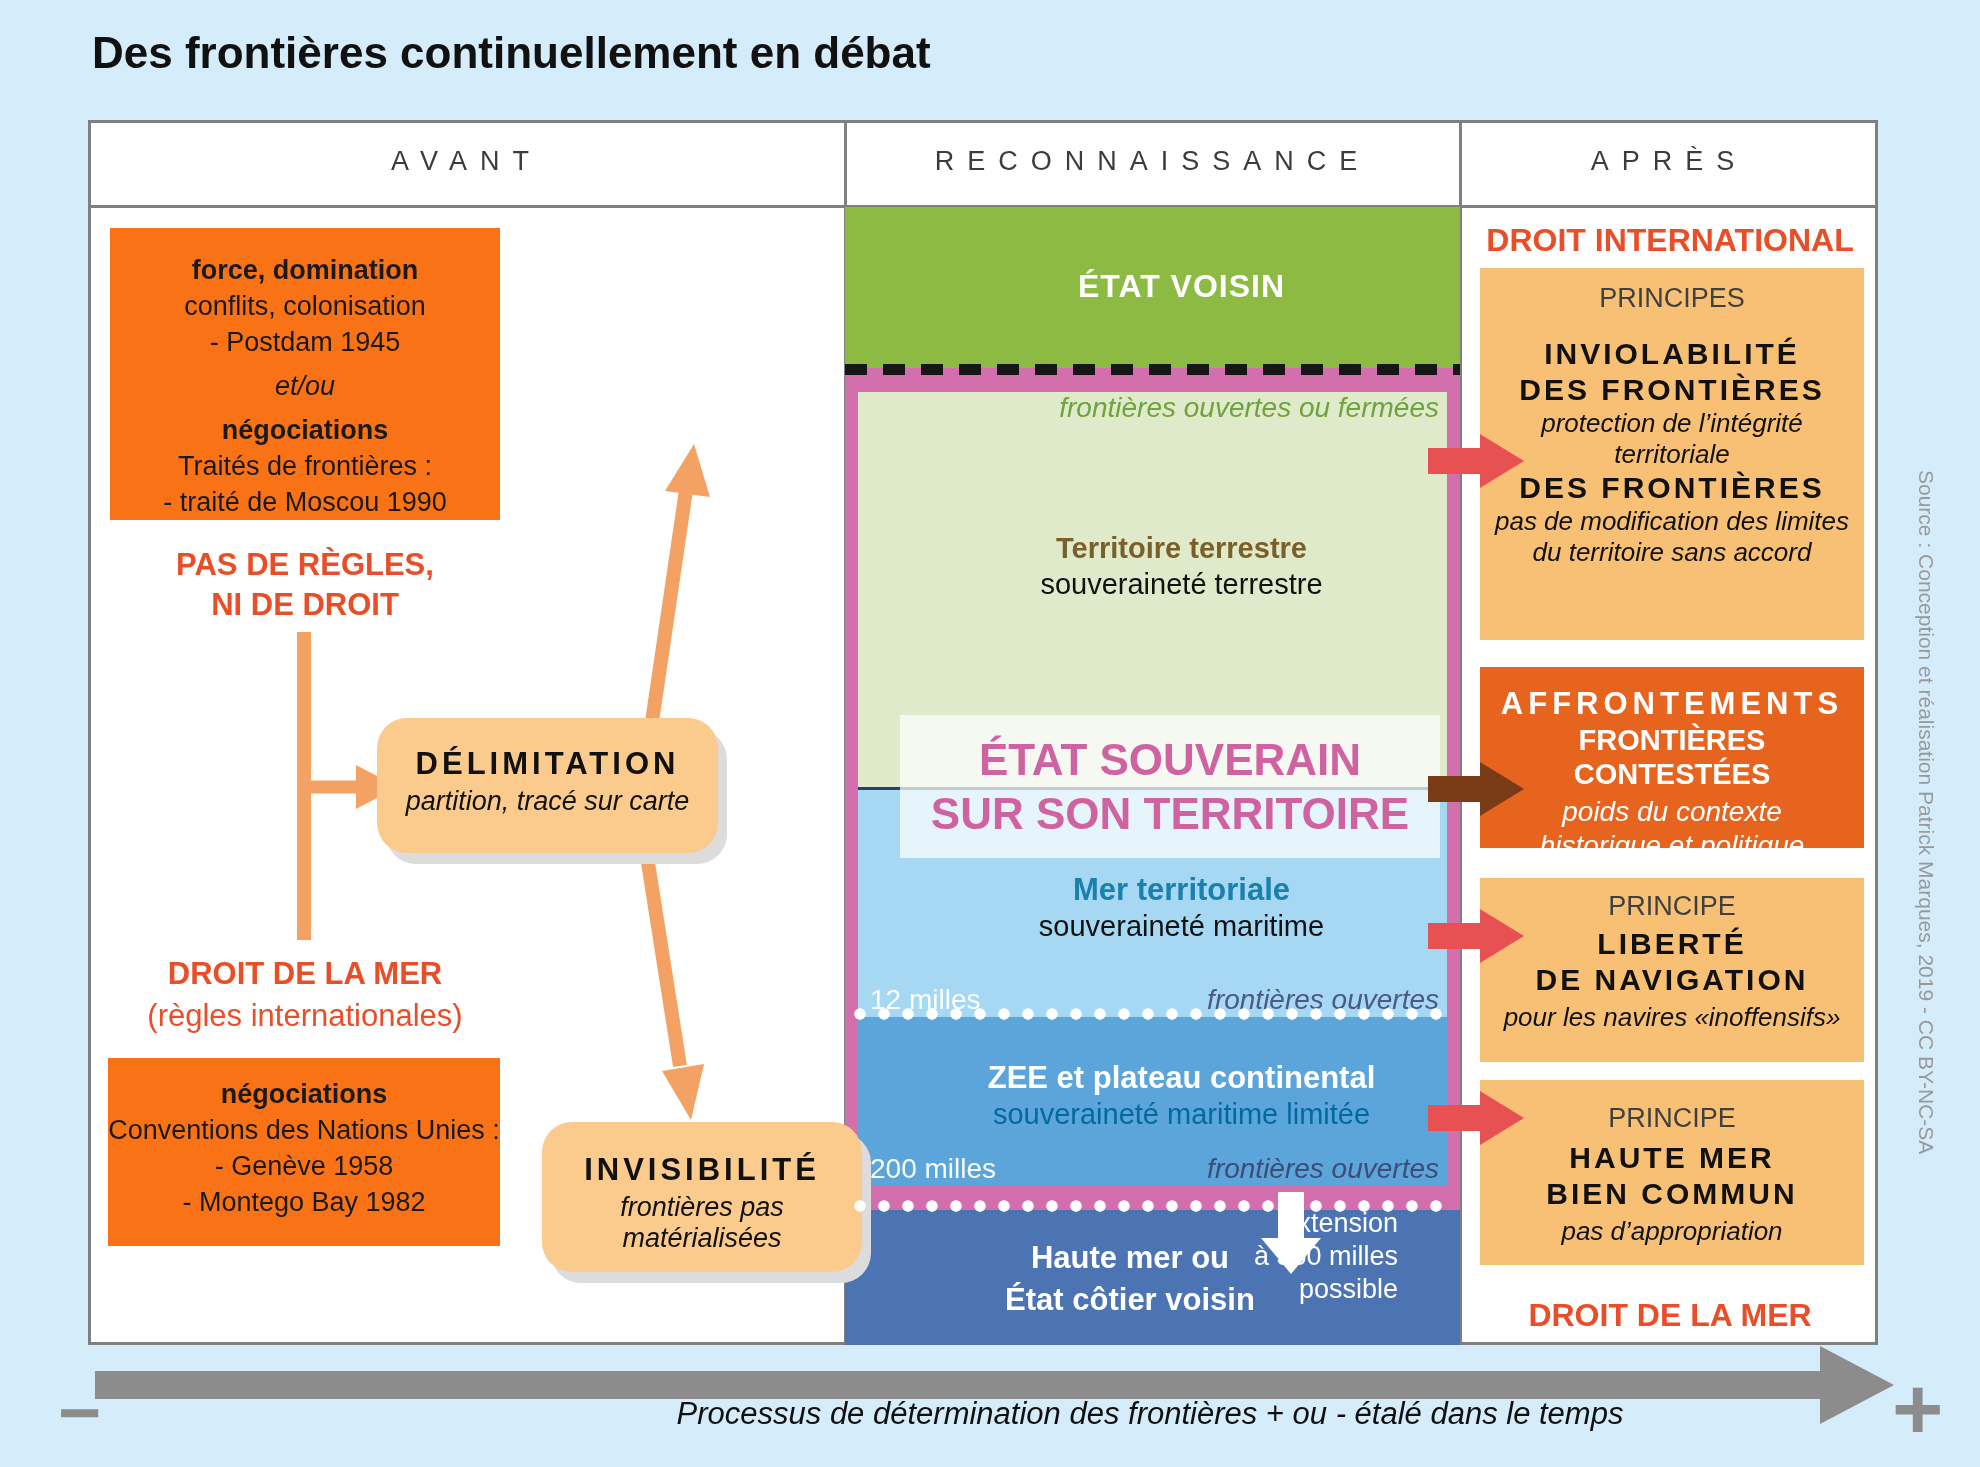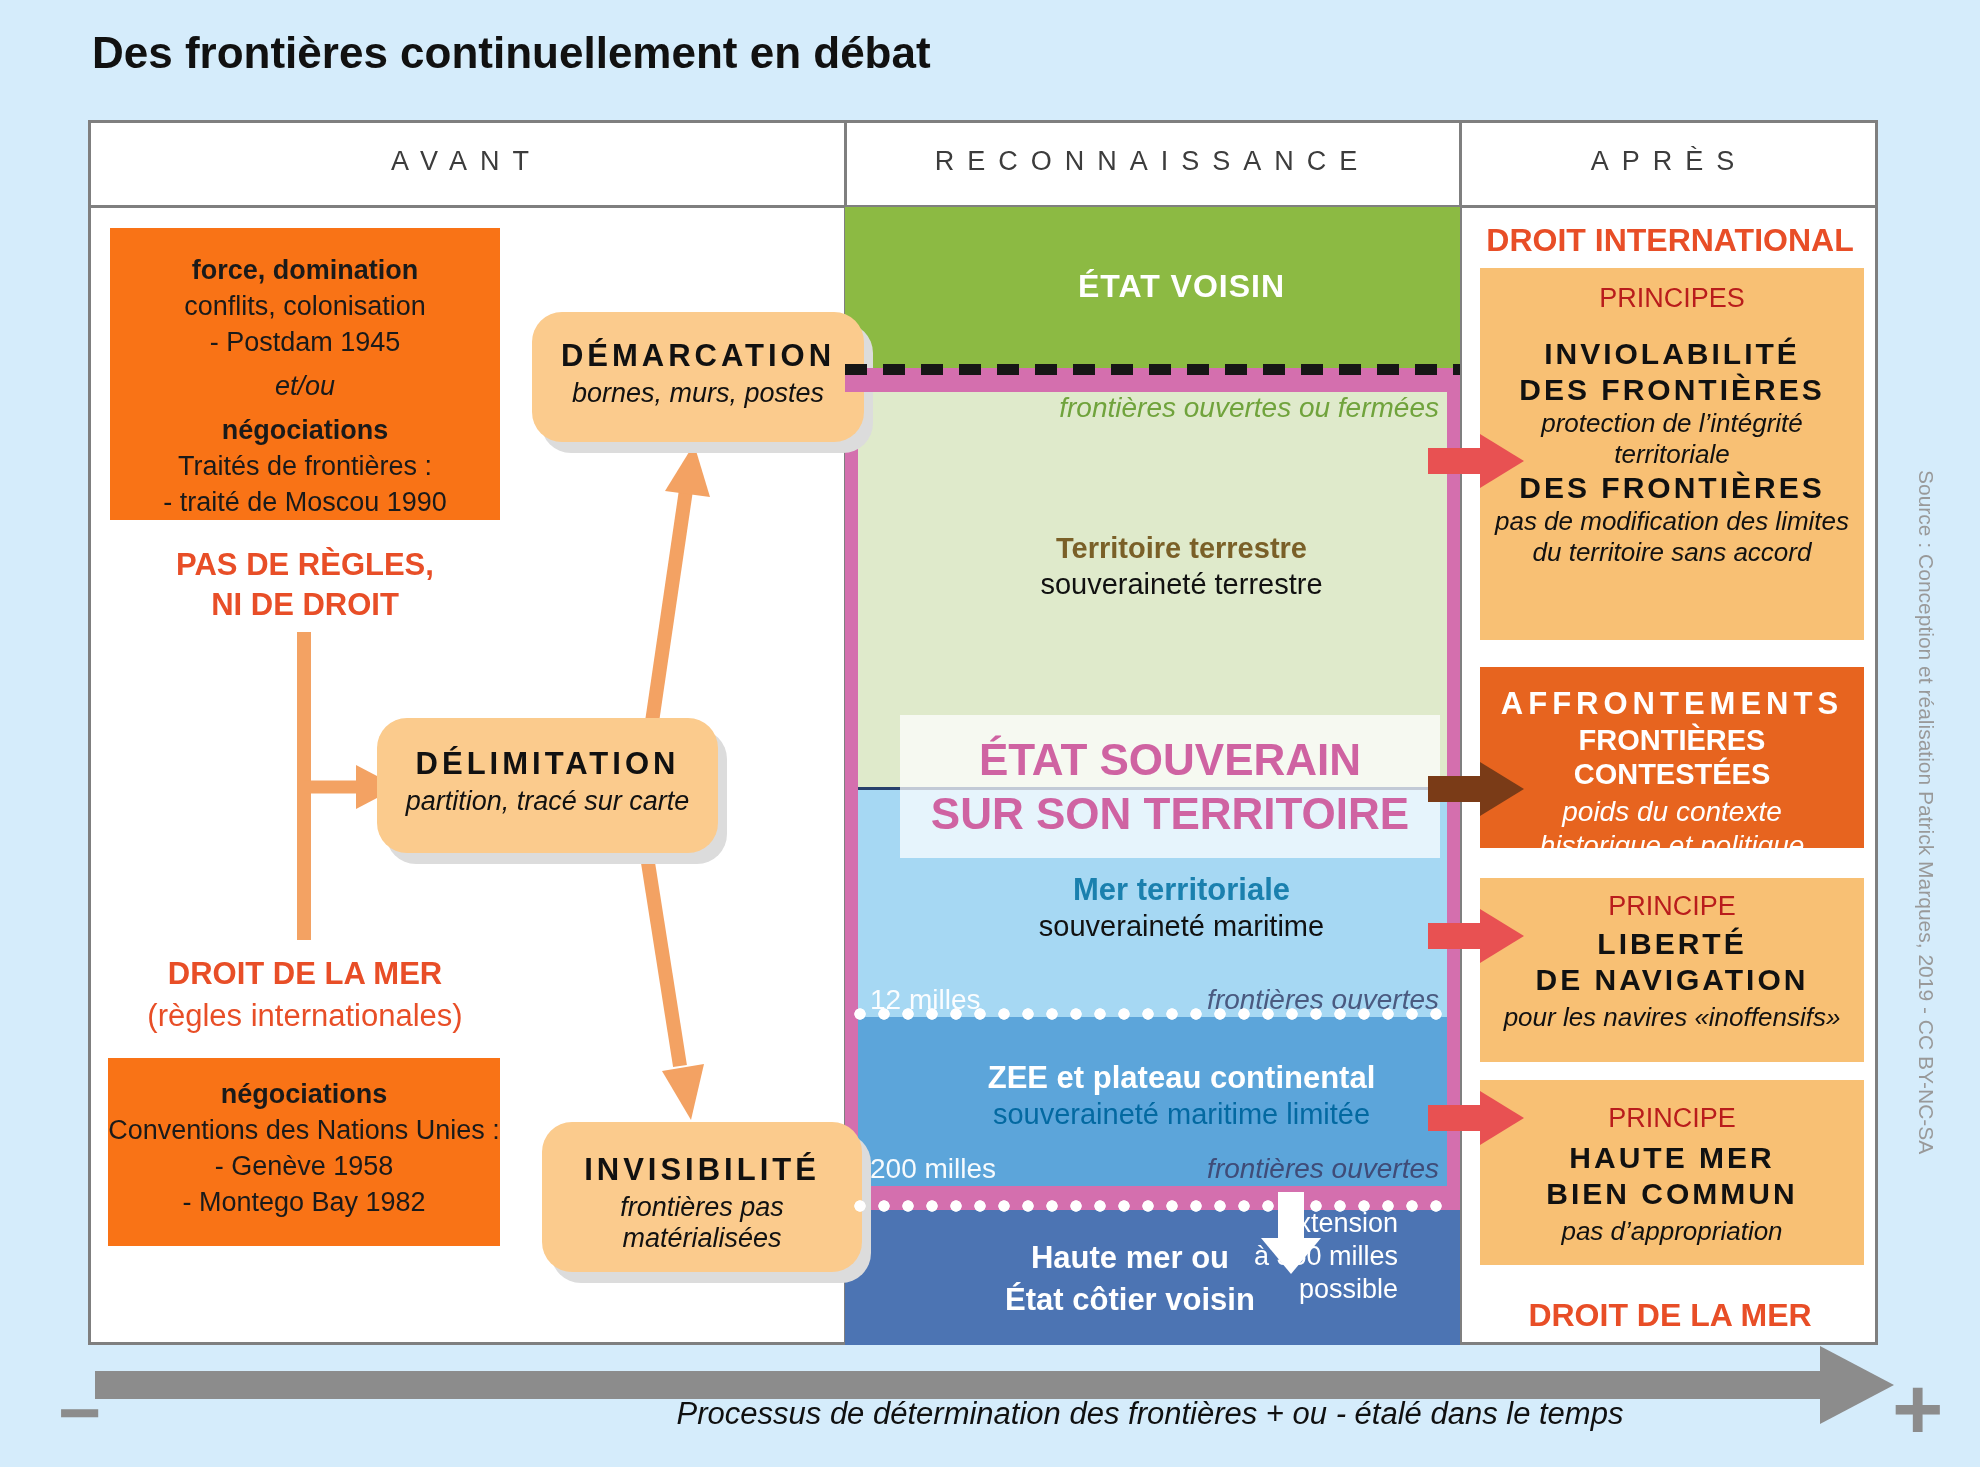--- a/index.html
+++ b/index.html
@@ -78,21 +78,21 @@
   .ob-inv{left:542px;top:1122px;width:320px;height:150px;padding-top:30px;}
 
   
   .t-intlaw{left:1462px;top:222px;width:416px;font-size:32px;font-weight:bold;}
   .t-sealaw2{left:1462px;top:1297px;width:416px;font-size:32px;font-weight:bold;}
   .rb{left:1480px;width:384px;z-index:2;text-align:center;box-sizing:border-box;}
   .rb1{top:268px;height:372px;background:#f8c074;padding-top:14px;}
   .rb2{top:667px;height:181px;background:#e7641f;color:#fff;padding-top:18px;}
   .rb3{top:878px;height:184px;background:#f8c074;padding-top:12px;}
   .rb4{top:1080px;height:185px;background:#f8c074;padding-top:22px;}
-  .pr-label{font-size:27px;line-height:32px;color:#b91c1c;}
+  .pr-label{font-size:27px;line-height:32px;color:#404040;}
   .big{font-size:30px;font-weight:bold;letter-spacing:3px;line-height:36px;color:#111;}
   .sub-it{font-size:26px;font-style:italic;line-height:31px;color:#111;}
   .mt22{margin-top:22px;} .mt18{margin-top:18px;} .mt4{margin-top:4px;} .mt6{margin-top:6px;}
   .rb2 .big2{font-size:31px;font-weight:bold;letter-spacing:5px;line-height:38px;color:#fff;}
   .rb2 .big3{font-size:29px;font-weight:bold;line-height:34px;color:#fff;}
   .rb2 .sub-w{font-size:28px;font-style:italic;line-height:34px;color:#fff;}
 
   
   .svg-under{left:0;top:0;z-index:1;pointer-events:none;}
   .svg-over{left:0;top:0;z-index:6;pointer-events:none;}
@@ -155,24 +155,20 @@
     <div>(règles internationales)</div>
   </div>
 
   <div class="abs yb yb2">
     <div class="b">négociations</div>
     <div>Conventions des Nations Unies :</div>
     <div>- Genève 1958</div>
     <div>- Montego Bay 1982</div>
   </div>
 
-  <div class="abs ob ob-dem">
-    <div class="ttl">DÉMARCATION</div>
-    <div class="sub">bornes, murs, postes</div>
-  </div>
   <div class="abs ob ob-del">
     <div class="ttl">DÉLIMITATION</div>
     <div class="sub">partition, tracé sur carte</div>
   </div>
   <div class="abs ob ob-inv">
     <div class="ttl">INVISIBILITÉ</div>
     <div class="sub">frontières pas matérialisées</div>
   </div>
 
   <div class="abs z-green"></div>

